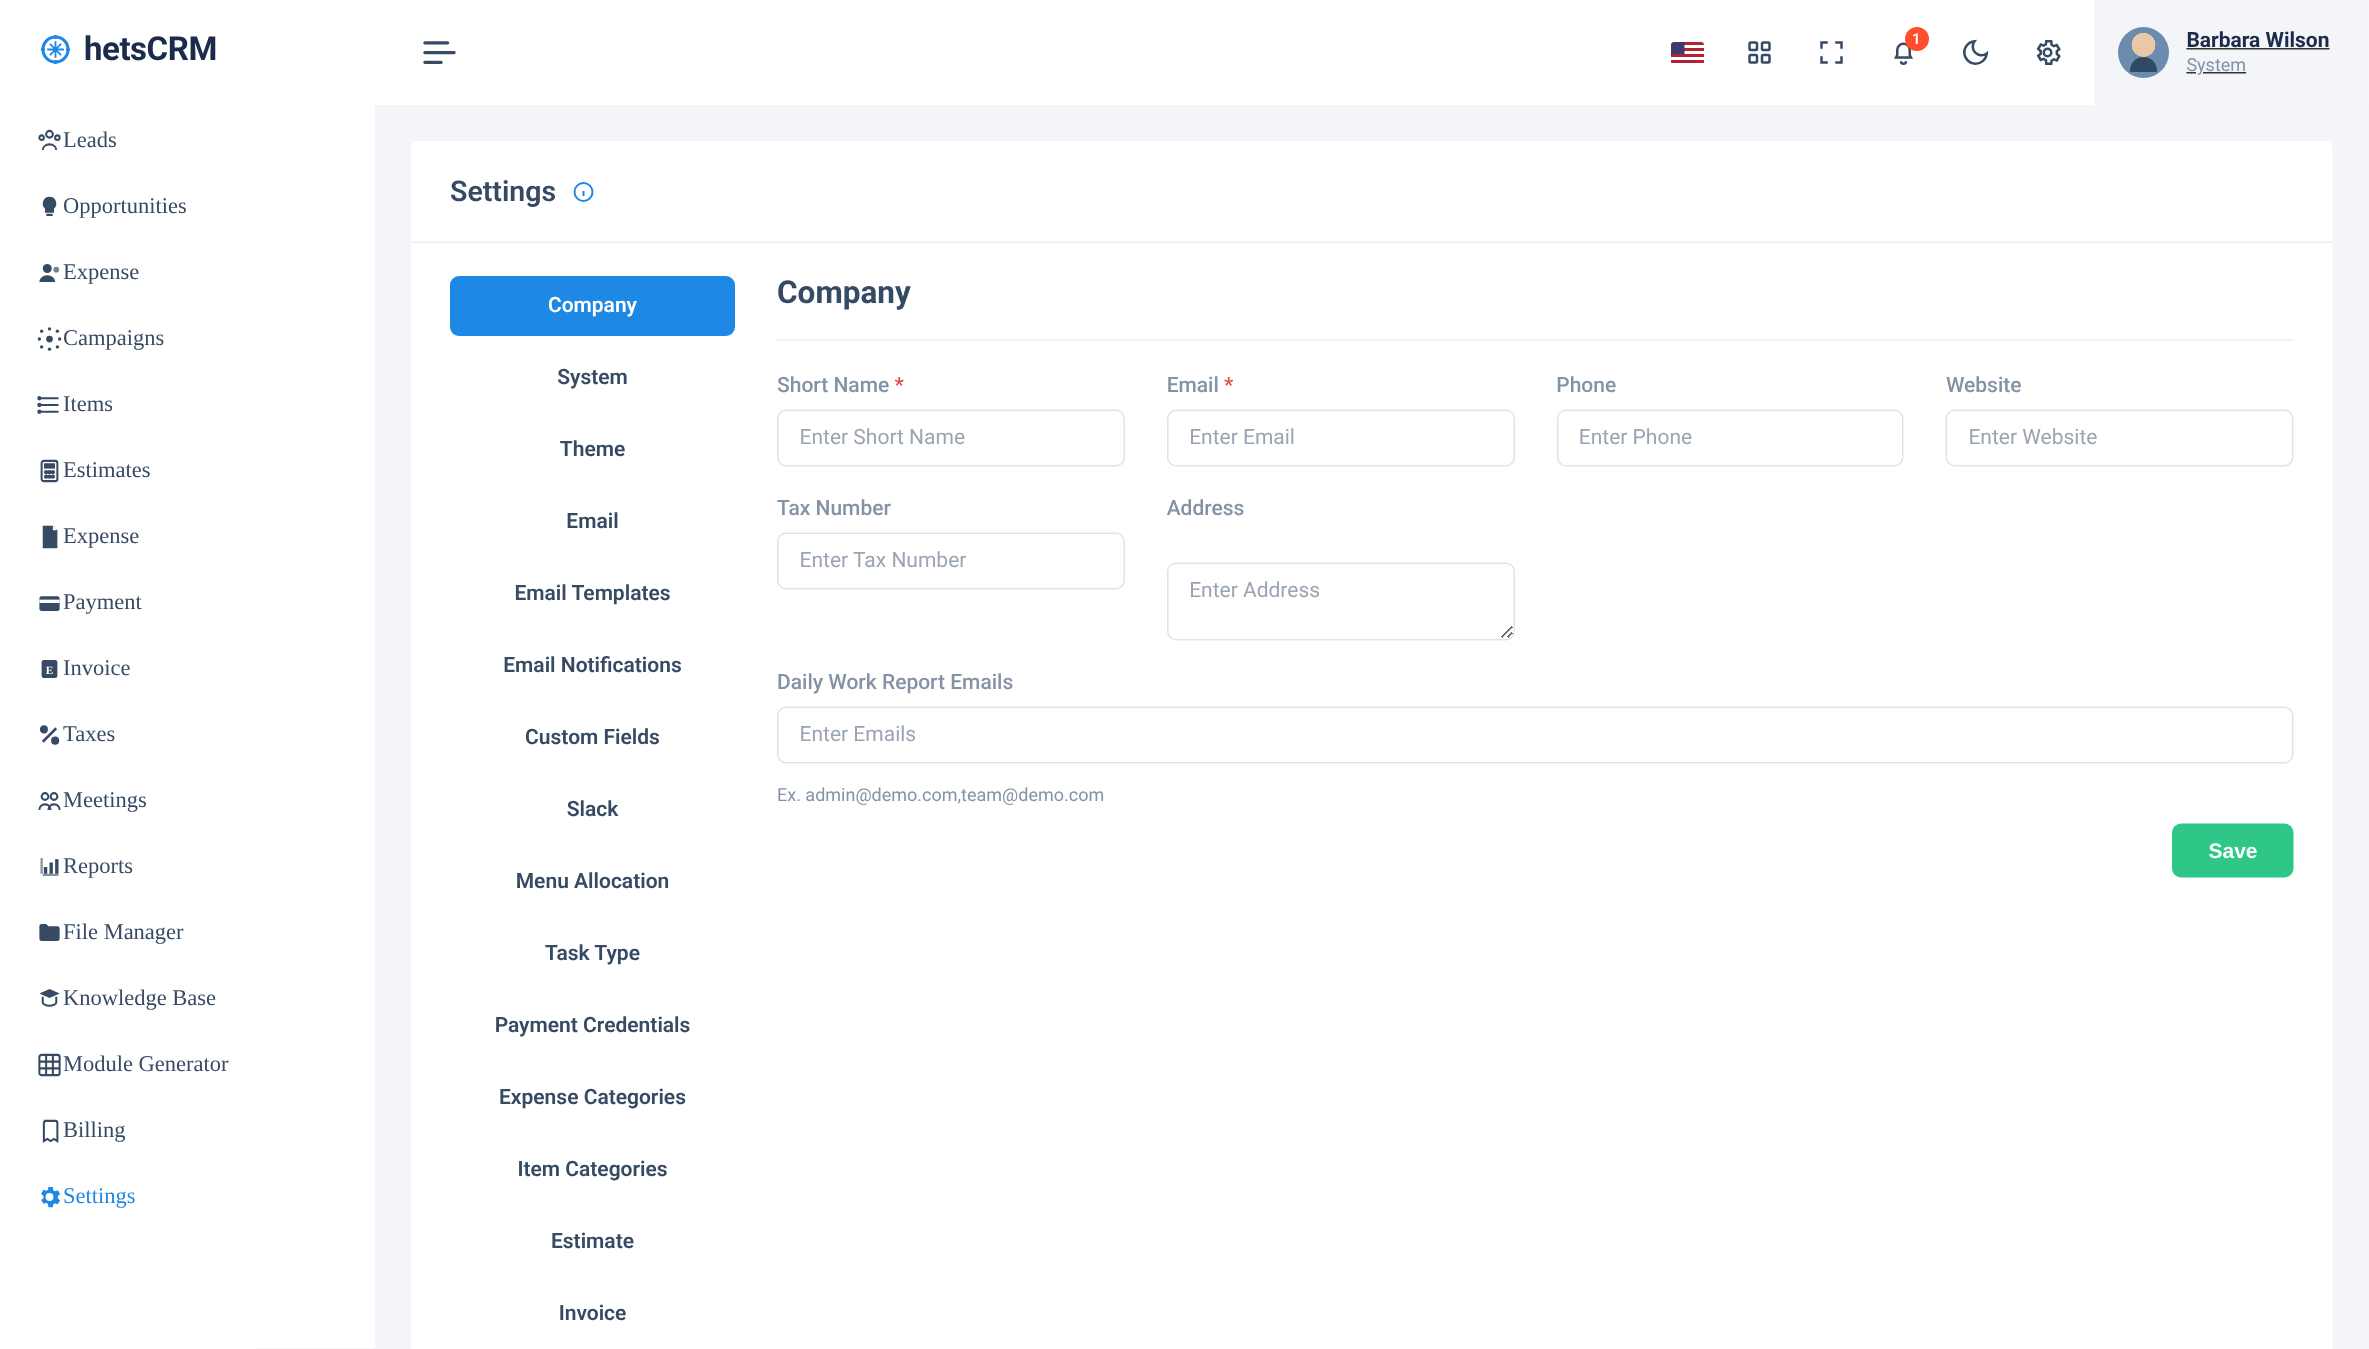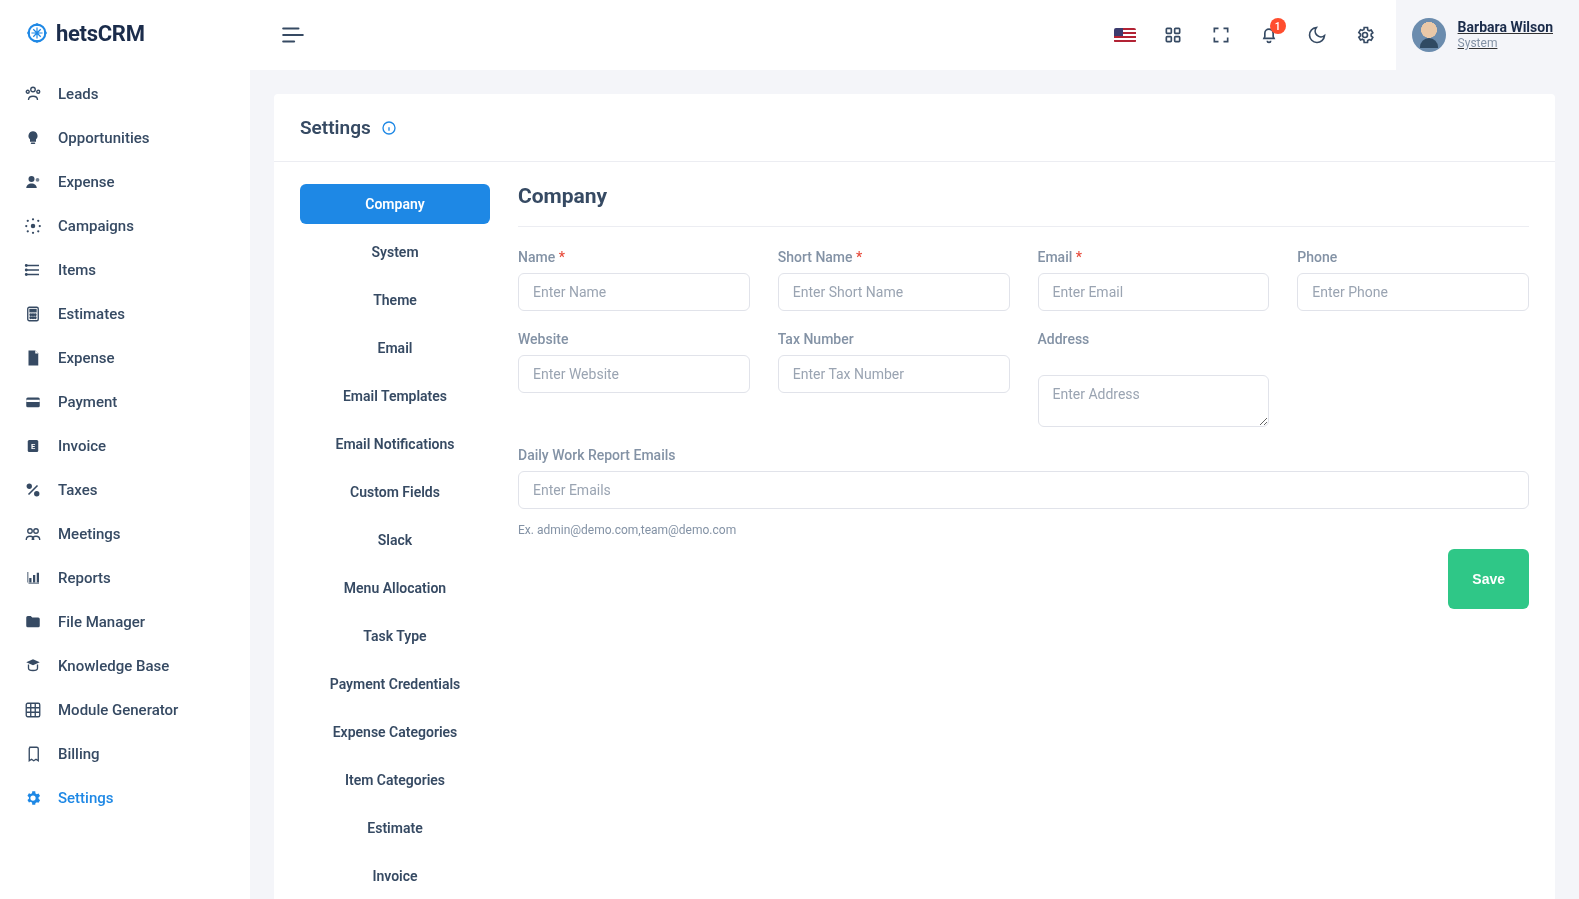--- a/index.html
+++ b/index.html
@@ -22,26 +22,27 @@
   flex-shrink: 0;
 }
 .logo-wrap { padding: 20px 24px 18px; }
 .logo { display: flex; align-items: center; gap: 6px; }
 .logo-icon { width: 26px; height: 26px; }
 .logo-text { font-size: 22px; font-weight: 700; color: #1b2c4b; letter-spacing: -0.3px; }
 .nav { flex: 1; padding: 8px 0; overflow-y: auto; }
 .nav-item {
   display: flex;
   align-items: center;
-  gap: 16px;
+  gap: 0;
   padding: 13px 24px;
   color: #364a63;
   font-size: 15px;
   font-weight: 500;
   cursor: pointer;
+  font-family: Liberation Serif, serif;
 }
 .nav-item.active { color: #1e88e5; }
 .nav-item .nav-icon { width: 18px; height: 18px; display: inline-flex; align-items: center; justify-content: center; flex-shrink: 0; }
 .nav-item svg { width: 18px; height: 18px; }
 
 
 .main { flex: 1; display: flex; flex-direction: column; min-width: 0; }
 
 
 .topbar {
@@ -139,21 +140,21 @@
 .input::placeholder, .textarea::placeholder { color: #9aa4b2; }
 .textarea { resize: both; min-height: 52px; }
 .field.full { grid-column: 1 / -1; }
 .hint { font-size: 12px; color: #8392a5; margin-top: 6px; }
 .actions { display: flex; justify-content: flex-end; margin-top: 12px; }
 .btn-save {
   background: #2fc787;
   color: #fff;
   border: none;
   border-radius: 6px;
-  padding: 22px 24px;
+  padding: 10px 24px;
   font-size: 14px;
   font-weight: 600;
   cursor: pointer;
 }
 
 .field.address { grid-row: span 1; gap: 28px; }
 .field.address .textarea { height: 52px; }
 </style>
 </head>
 <body>
@@ -437,24 +438,20 @@
             <div class="tab-item">Estimate</div>
             <div class="tab-item">Invoice</div>
 
           </div>
 
           <div class="form-area">
             <div class="form-title">Company</div>
 
             <div class="grid">
               <div class="field">
-                <label class="field-label"><span>Name</span> <span class="req">*</span></label>
-                <input class="input" placeholder="Enter Name" style="">
-              </div>
-              <div class="field">
                 <label class="field-label"><span>Short Name</span> <span class="req">*</span></label>
                 <input class="input" placeholder="Enter Short Name" style="">
               </div>
               <div class="field">
                 <label class="field-label"><span>Email</span> <span class="req">*</span></label>
                 <input class="input" placeholder="Enter Email" style="">
               </div>
               <div class="field">
                 <label class="field-label">Phone</label>
                 <input class="input" placeholder="Enter Phone" style="">

